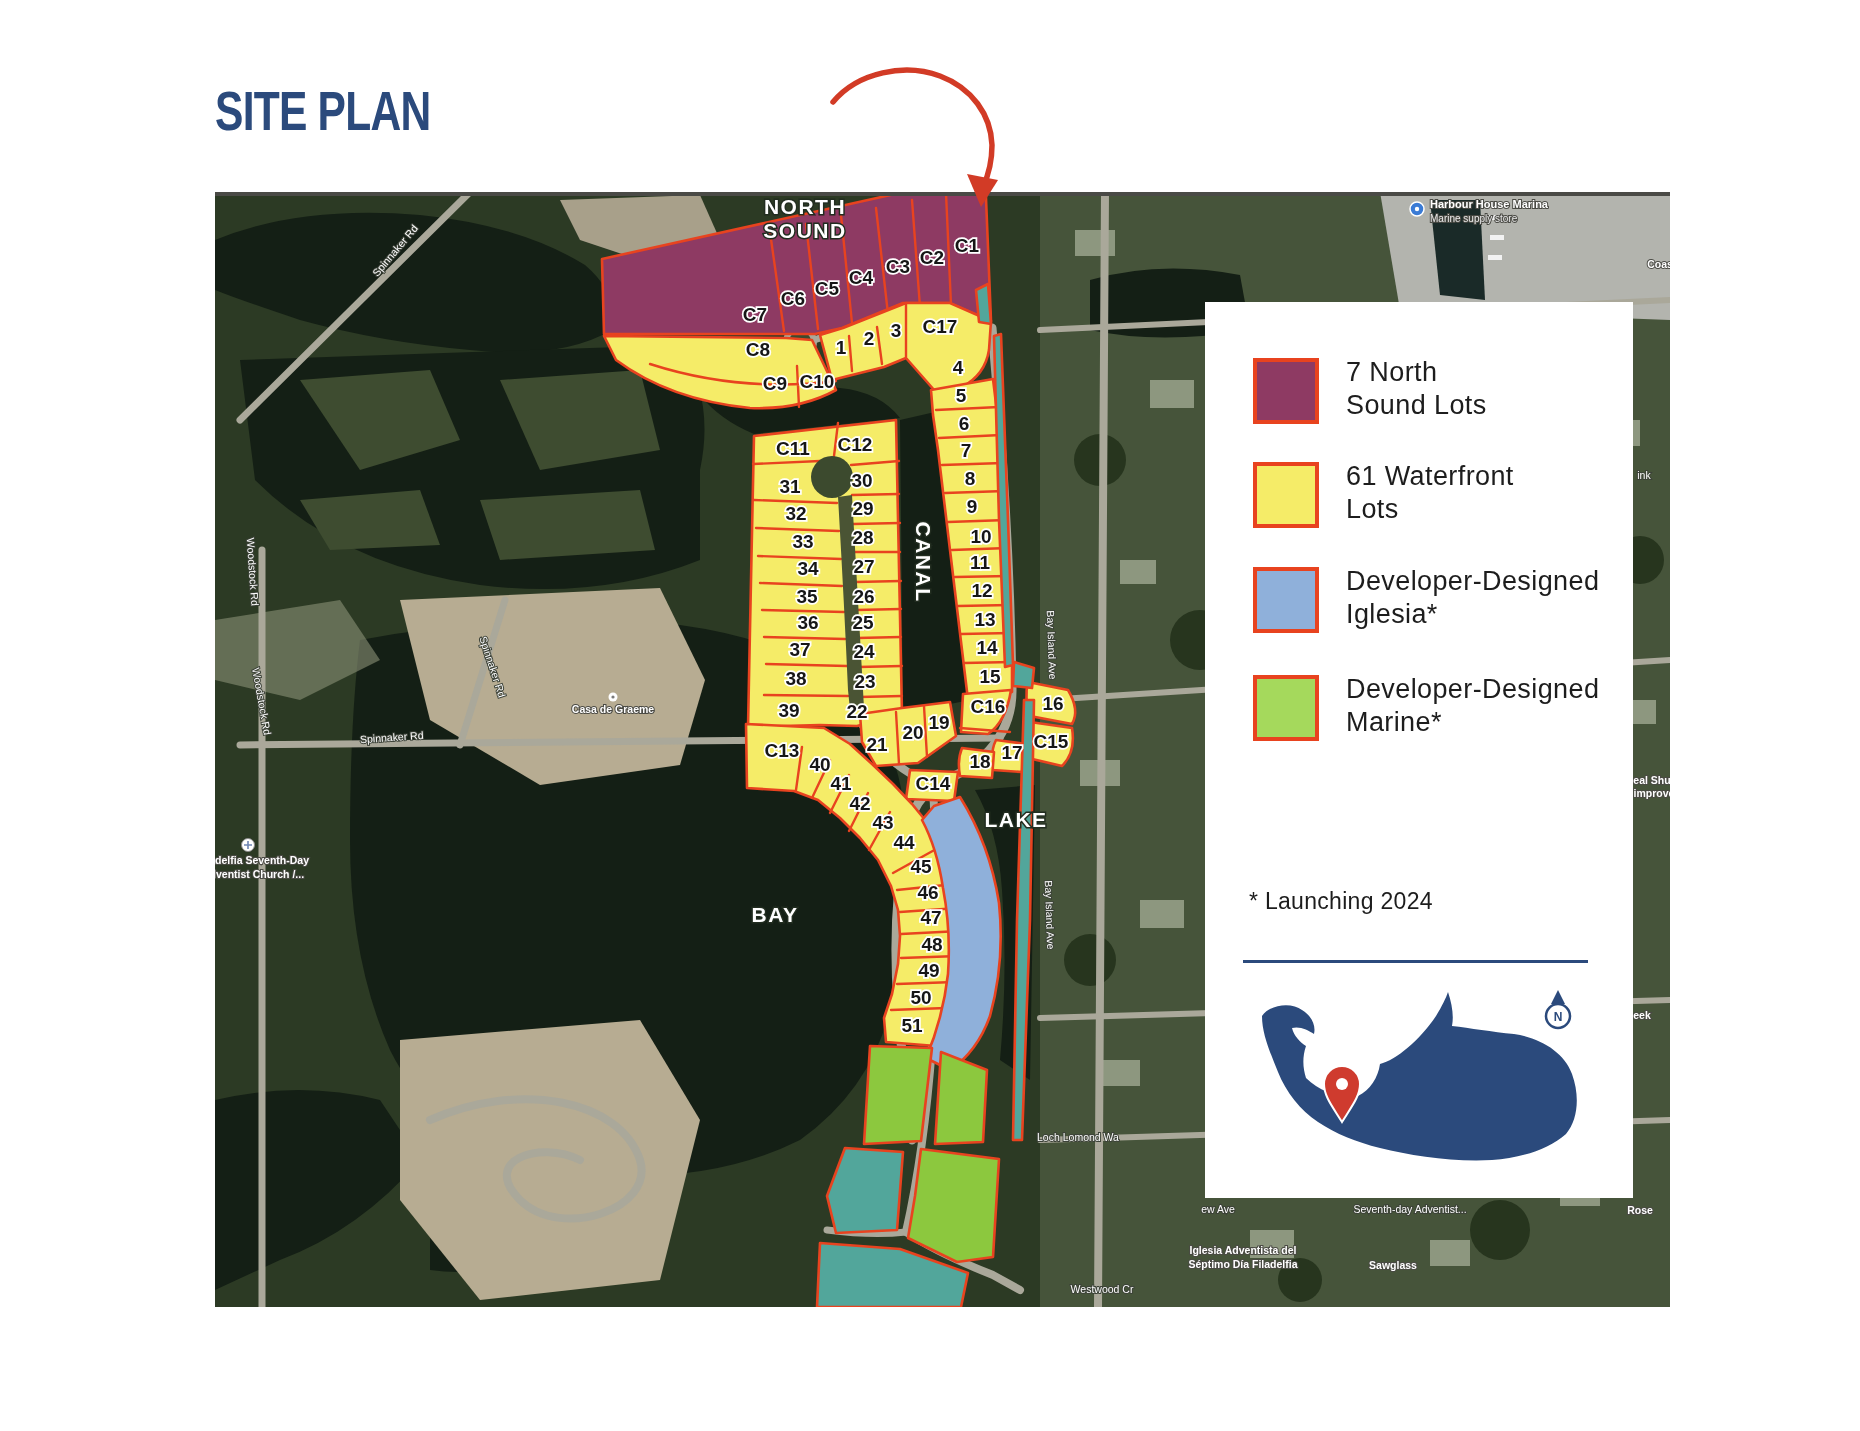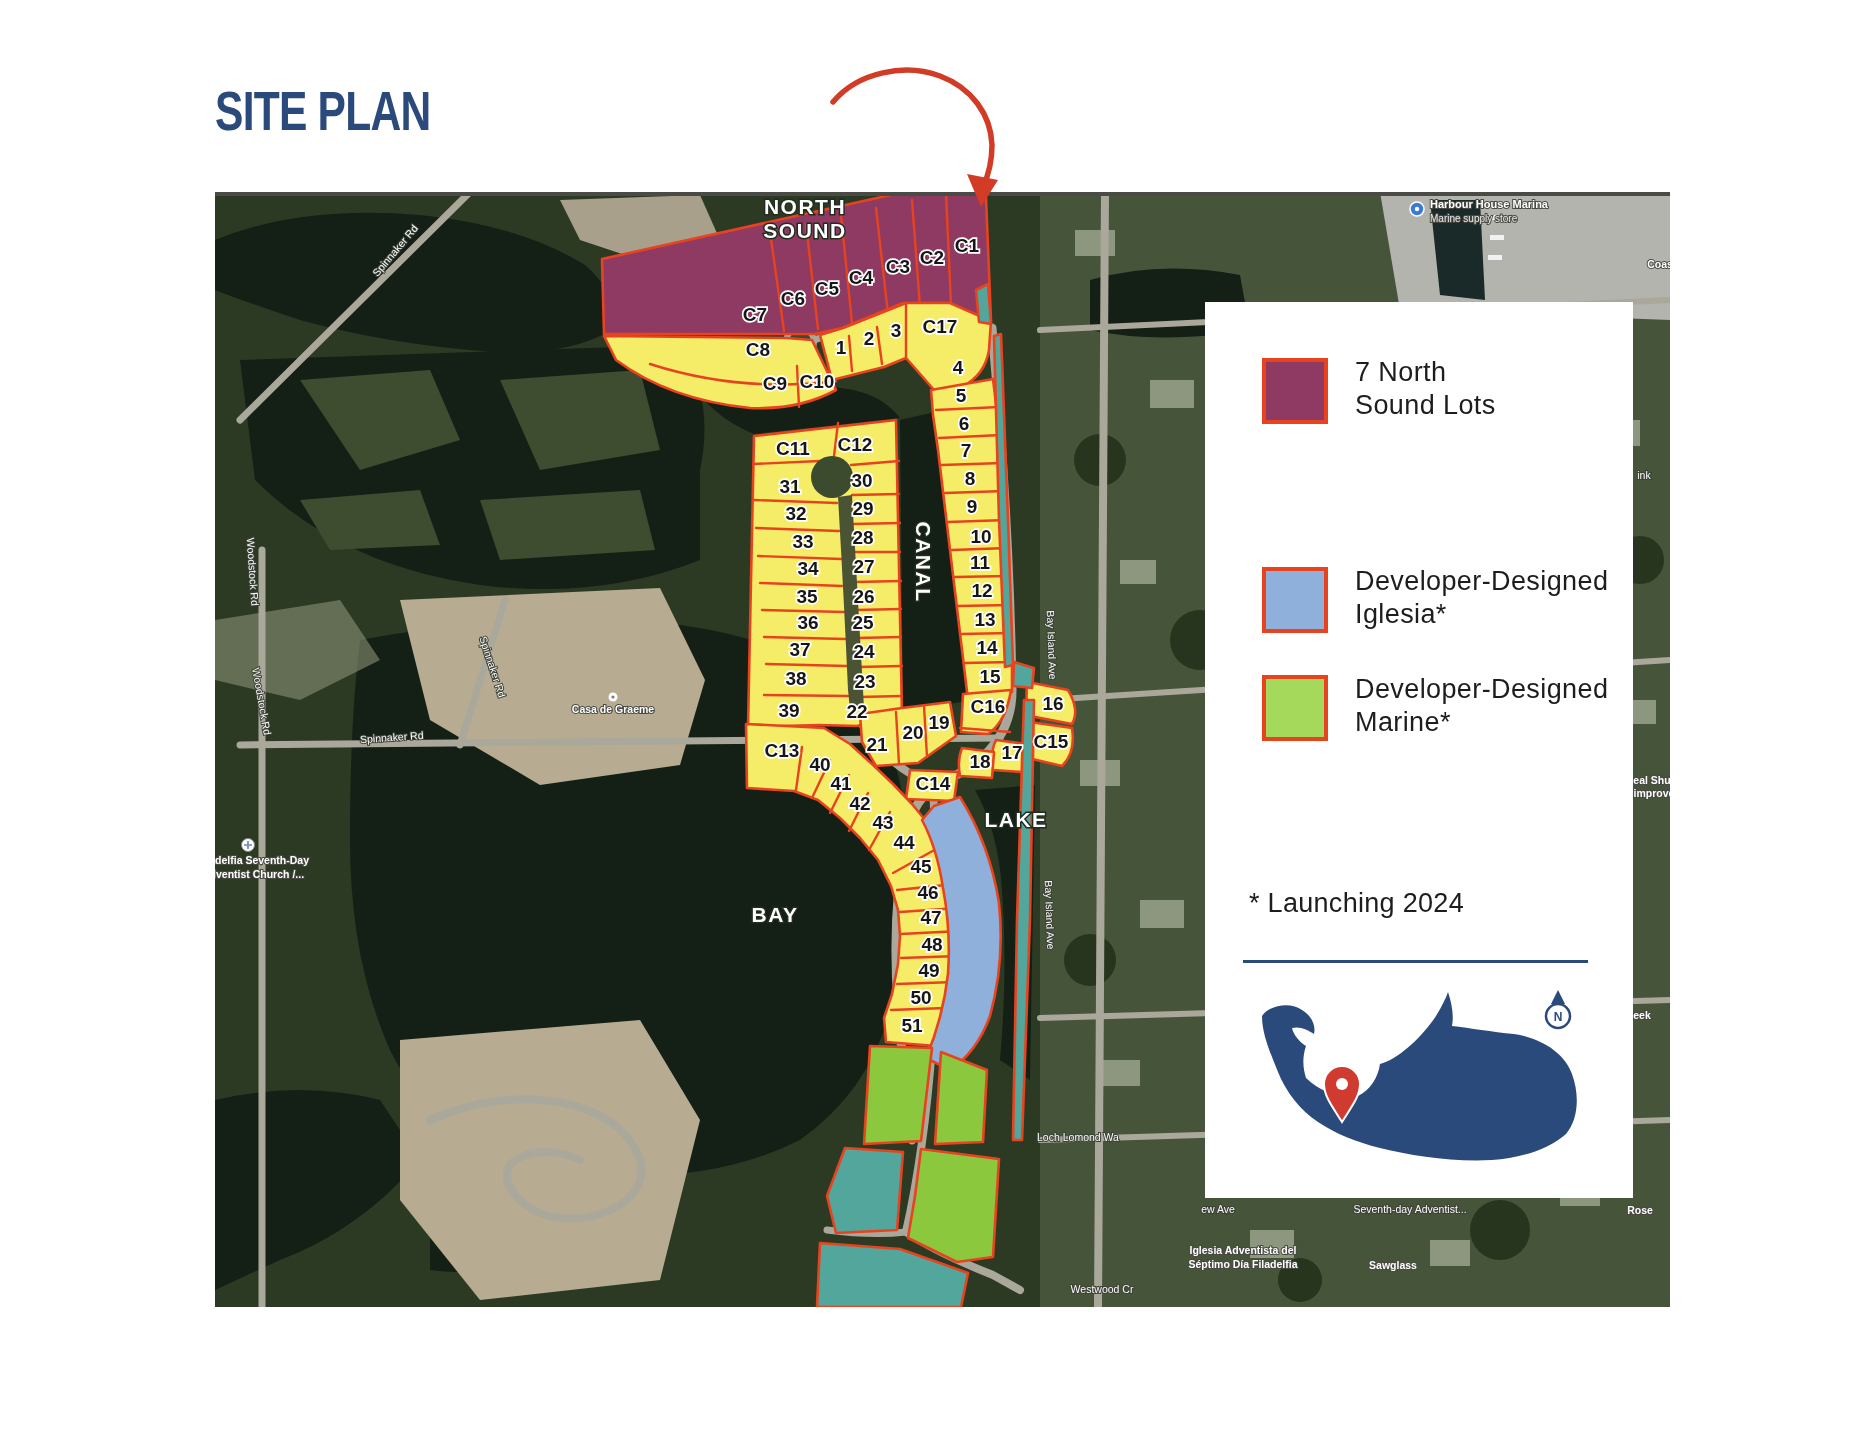--- a/index.html
+++ b/index.html
@@ -10,24 +10,24 @@
 
         color:var(--navy,#2b4a7c);transform:scaleX(.76);transform-origin:left top;
         letter-spacing:-1px;white-space:nowrap;}
   
   #map{position:absolute;left:215px;top:192px;width:1455px;height:1115px;background:#2c3a24;overflow:hidden;}
   #map svg{display:block;}
   
   #arrow{position:absolute;left:780px;top:58px;width:250px;height:160px;z-index:5;}
   
   #legend{position:absolute;left:1205px;top:302px;width:428px;height:896px;background:#ffffff;z-index:4;}
-  .legend-row{position:absolute;left:57px;width:360px;height:66px;}
+  .legend-row{position:absolute;left:48px;width:360px;height:66px;}
   .swatch{position:absolute;left:0;top:0;width:58px;height:58px;border:4px solid var(--outline,#e8431f);}
   .legend-label{position:absolute;left:93px;top:-2px;font-size:27px;line-height:33px;color:#1d1d1d;letter-spacing:.4px;}
-  #legend-footnote{position:absolute;left:44px;top:586px;font-size:27px;color:#1d1d1d;letter-spacing:.3px;}
+  #legend-footnote{position:absolute;left:44px;top:586px;font-size:23px;color:#1d1d1d;letter-spacing:.3px;}
   #legend-divider{position:absolute;left:38px;top:658px;width:345px;height:3px;background:var(--navy,#2b4a7c);}
   #island-svg{position:absolute;left:0;top:676px;}
   
   text{font-family:"Liberation Sans", sans-serif;}
   .lot-label{font-size:19px;font-weight:bold;fill:#161616;stroke:#ffffff;stroke-width:3.4px;
         paint-order:stroke;text-anchor:middle;}
   .region{font-size:21px;font-weight:bold;fill:#ffffff;stroke:#222d20;stroke-width:3px;
         paint-order:stroke;text-anchor:middle;letter-spacing:1.5px;}
   .street{font-size:10.5px;fill:#fdfdfd;stroke:#3c4238;stroke-width:2px;paint-order:stroke;text-anchor:middle;}
   .poi{font-size:10.5px;font-weight:bold;fill:#ffffff;stroke:#4a4a44;stroke-width:2px;paint-order:stroke;text-anchor:middle;}
@@ -294,20 +294,27 @@
   </svg>
 
   <div id="legend">
     <div class="legend-row" style="top:56px">
       <div class="swatch" style="background: rgb(142, 58, 99);"></div>
       <div class="legend-label">
         <div>7 North</div>
           <div>Sound Lots</div>
       </div>
     </div>
+    <div class="legend-row" style="top:160px">
+      <div class="swatch" style="background: rgb(245, 236, 104);"></div>
+      <div class="legend-label">
+        <div>61 Waterfront</div>
+          <div>Lots</div>
+      </div>
+    </div>
     <div class="legend-row" style="top:265px">
       <div class="swatch" style="background: rgb(143, 176, 218);"></div>
       <div class="legend-label">
         <div>Developer-Designed</div>
           <div>Iglesia*</div>
       </div>
     </div>
     <div class="legend-row" style="top:373px">
       <div class="swatch" style="background: rgb(165, 217, 92);"></div>
       <div class="legend-label">

